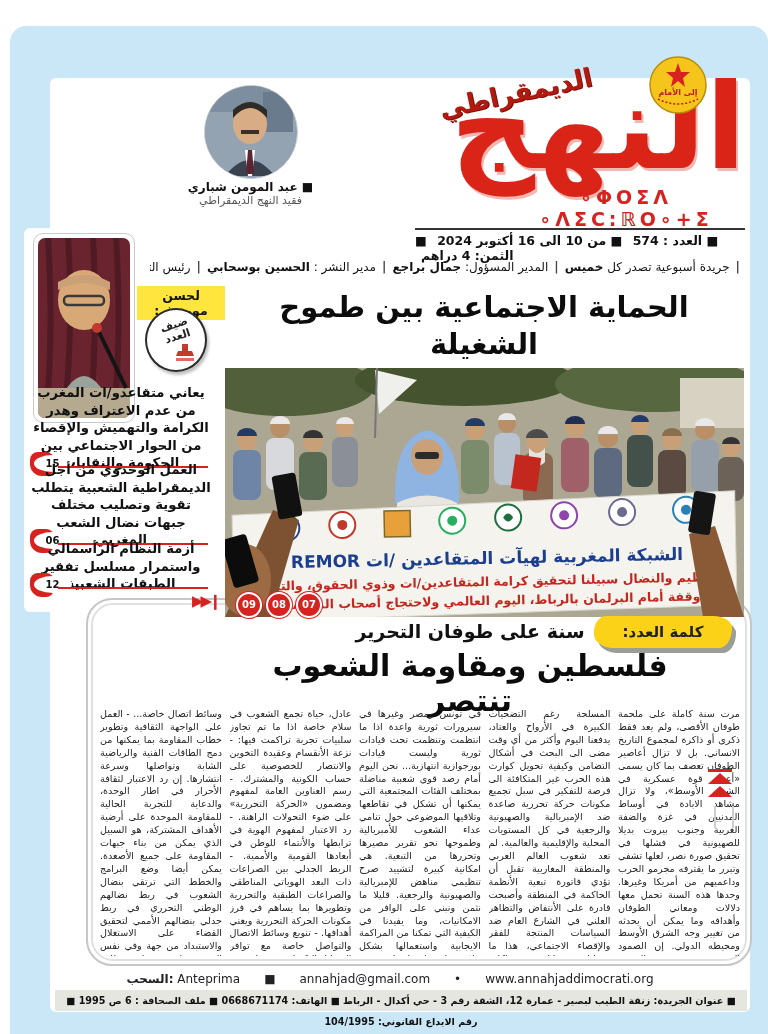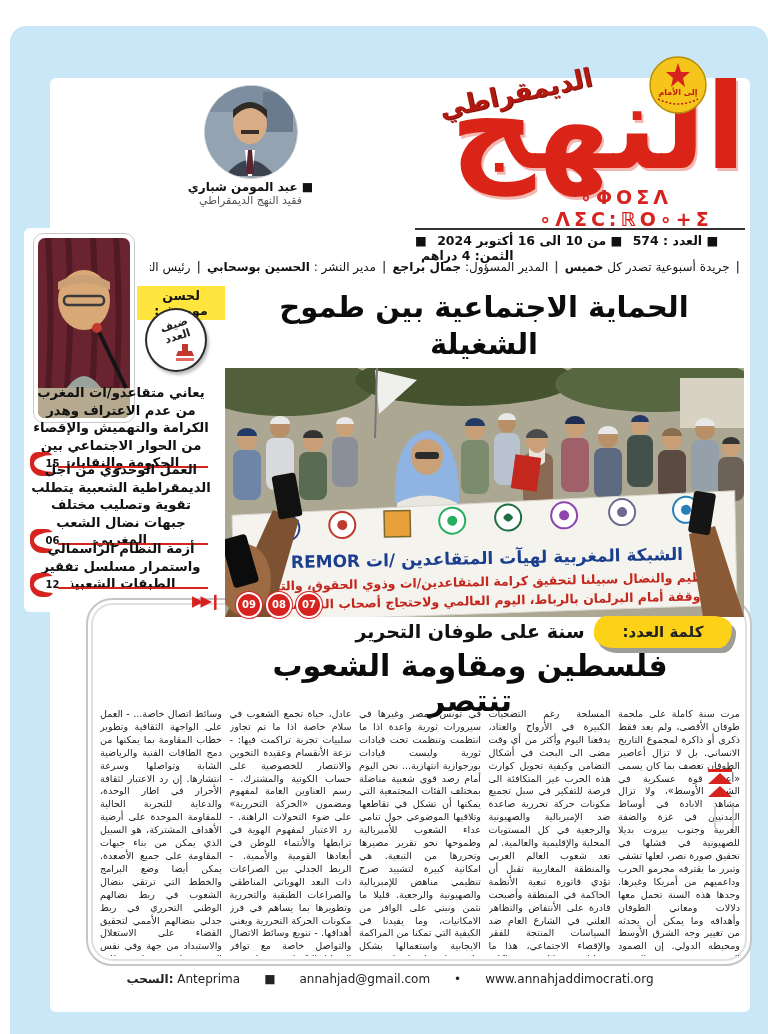--- a/index.html
+++ b/index.html
@@ -357,14 +357,15 @@
   </div>
   <div class="abs gray-ticks"></div>
 
   <div class="abs footer-links">
     <span><b>السحب:</b> <span>Anteprima</span></span>
     <span>■</span>
     <span>annahjad@gmail.com</span>
     <span>•</span>
     <span>www.annahjaddimocrati.org</span>
   </div>
+  <div class="abs address-strip">■ عنوان الجريدة: زنقة الطيب لبصير - عمارة 12، الشقة رقم 3 - حي أكدال - الرباط ■ الهاتف: 0668671174 ■ ملف الصحافة : 6 ص 1995 ■ رقم الايداع القانوني: 104/1995</div>
 
 </div>
 
 </body></html>

